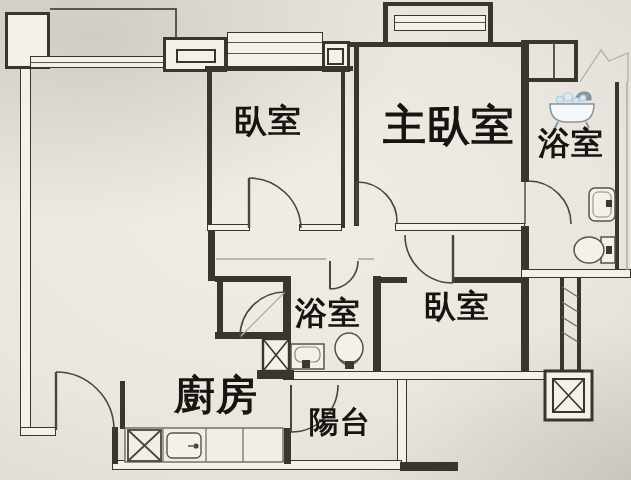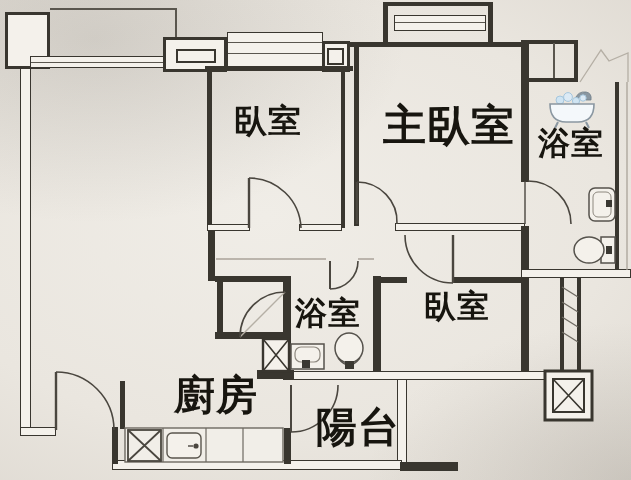--- a/index.html
+++ b/index.html
@@ -199,15 +199,15 @@
       <path d="M558,122 L555,128 M586,122 L589,128" stroke="#8a97a1" stroke-width="2"></path>
     </g>
   </svg>
 
   <div class="lbl" style="left:234px;top:104px;font-size:33px;">臥室</div>
   <div class="lbl" style="left:383px;top:104px;font-size:43px;">主臥室</div>
   <div class="lbl" style="left:538px;top:127px;font-size:32px;">浴室</div>
   <div class="lbl" style="left:295px;top:297px;font-size:32px;">浴室</div>
   <div class="lbl" style="left:424px;top:290px;font-size:32px;">臥室</div>
   <div class="lbl" style="left:174px;top:375px;font-size:41px;text-align:right;">廚房</div>
-  <div class="lbl" style="left:309px;top:407px;font-size:41px;margin-left:7px;">陽台</div>
+  <div class="lbl" style="left:309px;top:407px;font-size:30px;">陽台</div>
 
 </div>
 
 </body></html>

